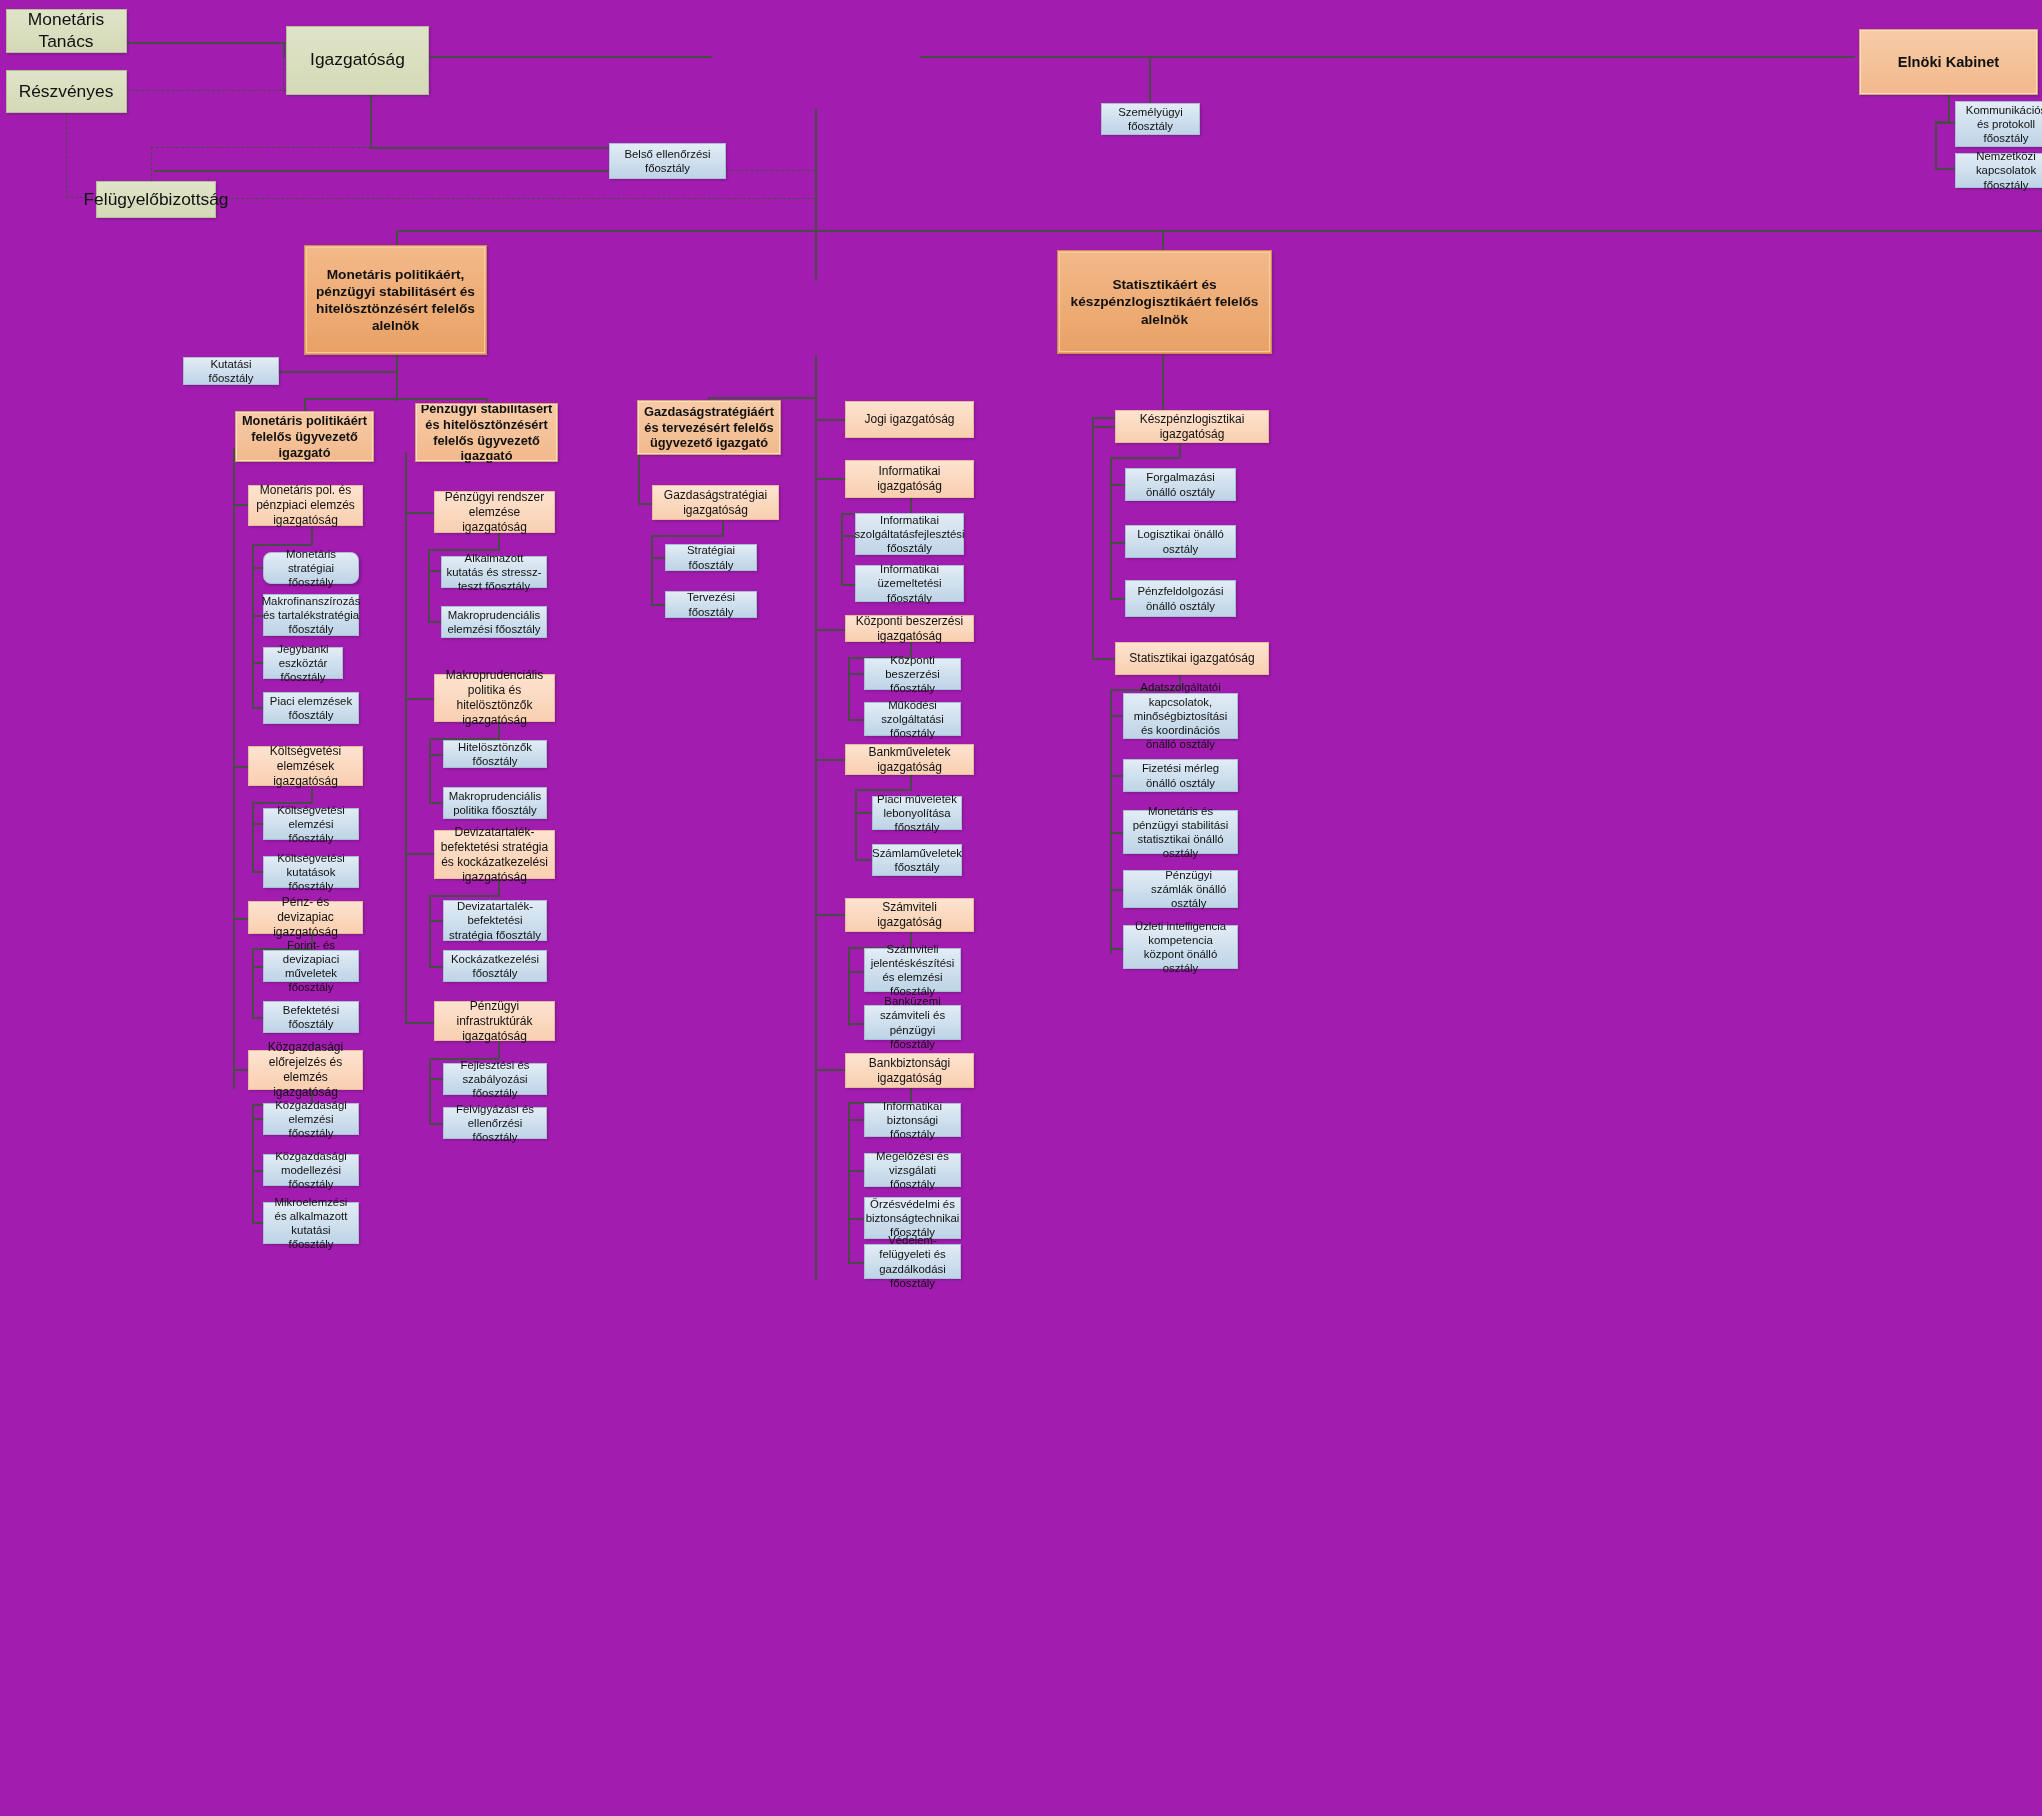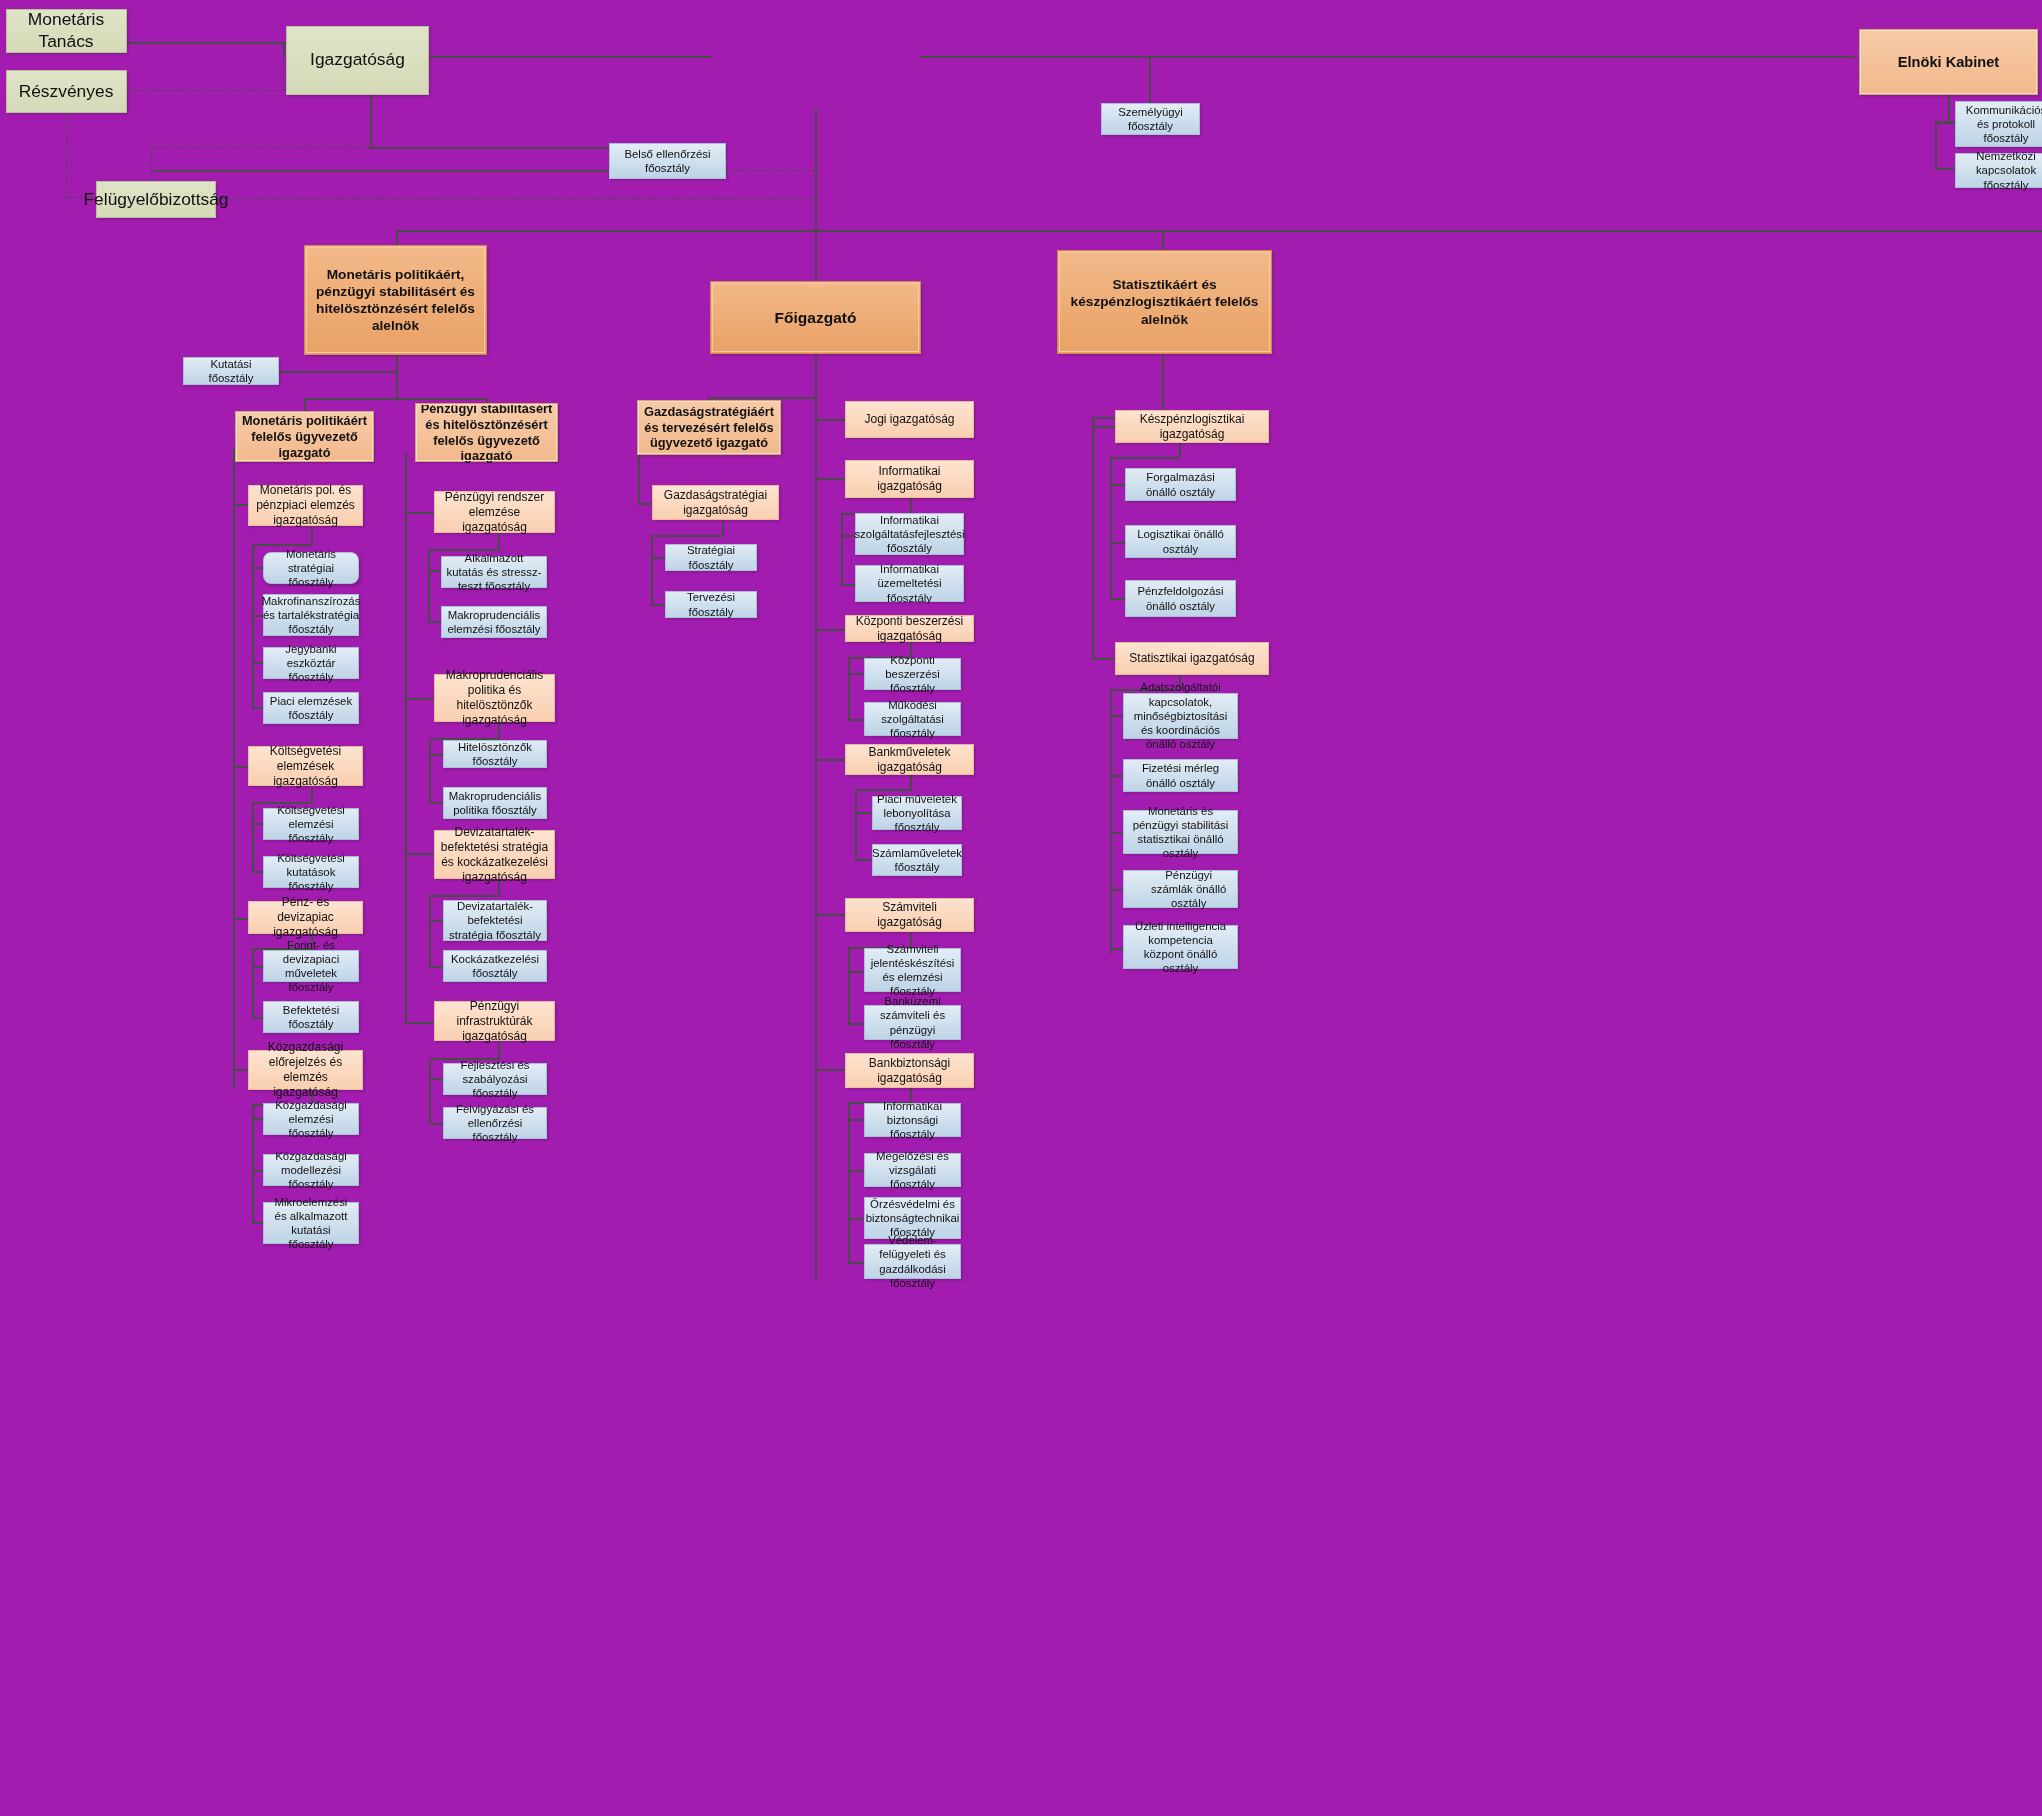--- a/index.html
+++ b/index.html
@@ -269,23 +269,20 @@
   <div class="node t-blue" style="left:1955px;top:101px;width:102px;height:46px;">
     <span>Kommunikációs és protokoll főosztály</span>
   </div>
   <div class="node t-blue" style="left:1955px;top:153px;width:102px;height:35px;">
     <span>Nemzetközi kapcsolatok főosztály</span>
   </div>
 
   <div class="node t-exec" style="left:304px;top:245px;width:183px;height:110px;font-size:13.7px;">
     <span>Monetáris politikáért, pénzügyi stabilitásért és hitelösztönzésért felelős alelnök</span>
   </div>
-  <div class="node t-exec" style="left:710px;top:281px;width:211px;height:73px;font-size:15.5px;">
-    <span>Főigazgató</span>
-  </div>
   <div class="node t-exec" style="left:1057px;top:250px;width:215px;height:104px;font-size:13.7px;">
     <span>Statisztikáért és  készpénzlogisztikáért felelős alelnök</span>
   </div>
 
   <div class="node t-blue" style="left:183px;top:357px;width:96px;height:28px;">
     <span>Kutatási főosztály</span>
   </div>
 
   <div class="node t-exec2" style="left:235px;top:411px;width:139px;height:51px;font-size:12.8px;">
     <span>Monetáris politikáért felelős ügyvezető igazgató</span>
@@ -296,21 +293,21 @@
 
   <div class="node t-dir" style="left:248px;top:485px;width:115px;height:41px;">
     <span>Monetáris pol. és pénzpiaci elemzés igazgatóság</span>
   </div>
   <div class="node t-blue" style="left:263px;top:552px;width:96px;height:32px;border-radius:8px;">
     <span>Monetáris stratégiai főosztály</span>
   </div>
   <div class="node t-blue" style="left:263px;top:594px;width:96px;height:42px;">
     <span>Makrofinanszírozás és tartalékstratégia főosztály</span>
   </div>
-  <div class="node t-blue" style="left:263px;top:647px;width:96px;height:32px;text-align:center;">
+  <div class="node t-blue" style="left:263px;top:647px;width:80px;height:32px;text-align:center;">
     <span>Jegybanki eszköztár főosztály</span>
   </div>
   <div class="node t-blue" style="left:263px;top:692px;width:96px;height:32px;">
     <span>Piaci elemzések főosztály</span>
   </div>
 
   <div class="node t-dir" style="left:248px;top:746px;width:115px;height:40px;">
     <span>Költségvetési elemzések igazgatóság</span>
   </div>
   <div class="node t-blue" style="left:263px;top:808px;width:96px;height:32px;">

